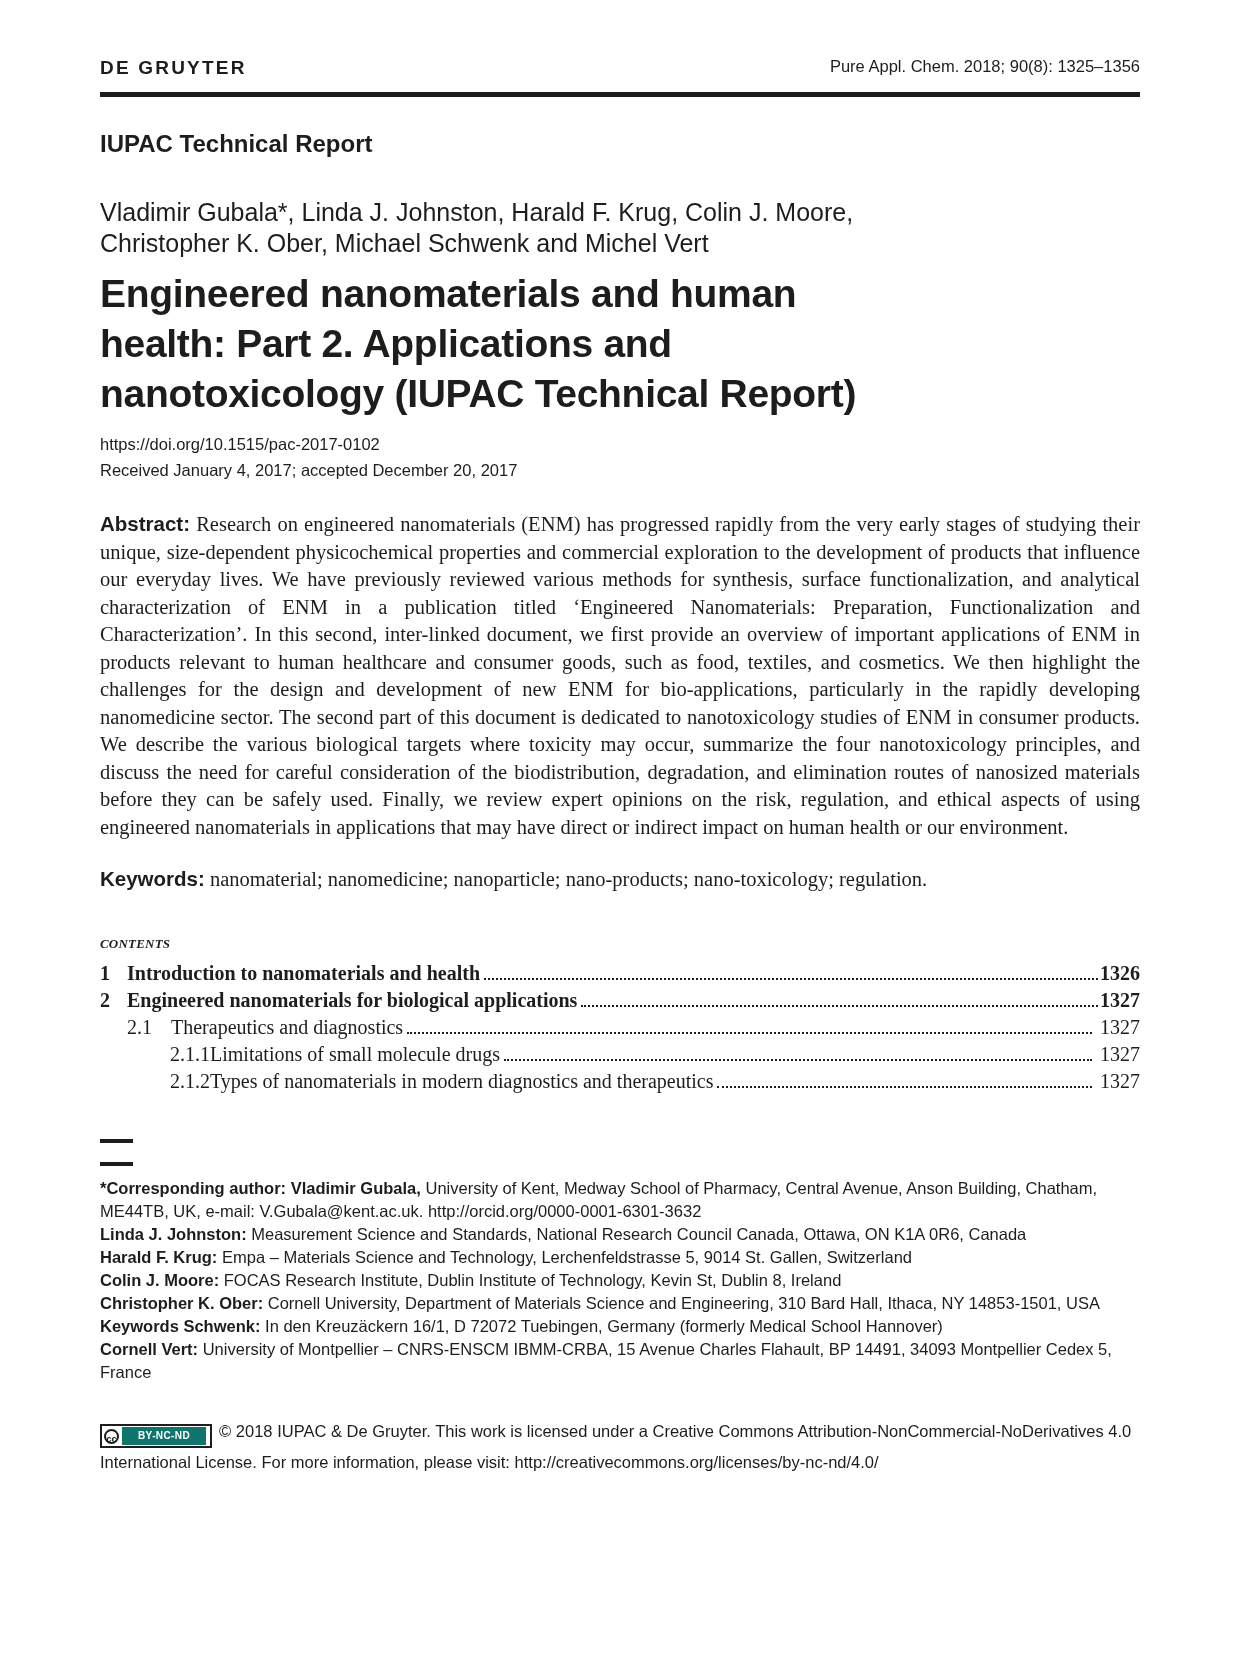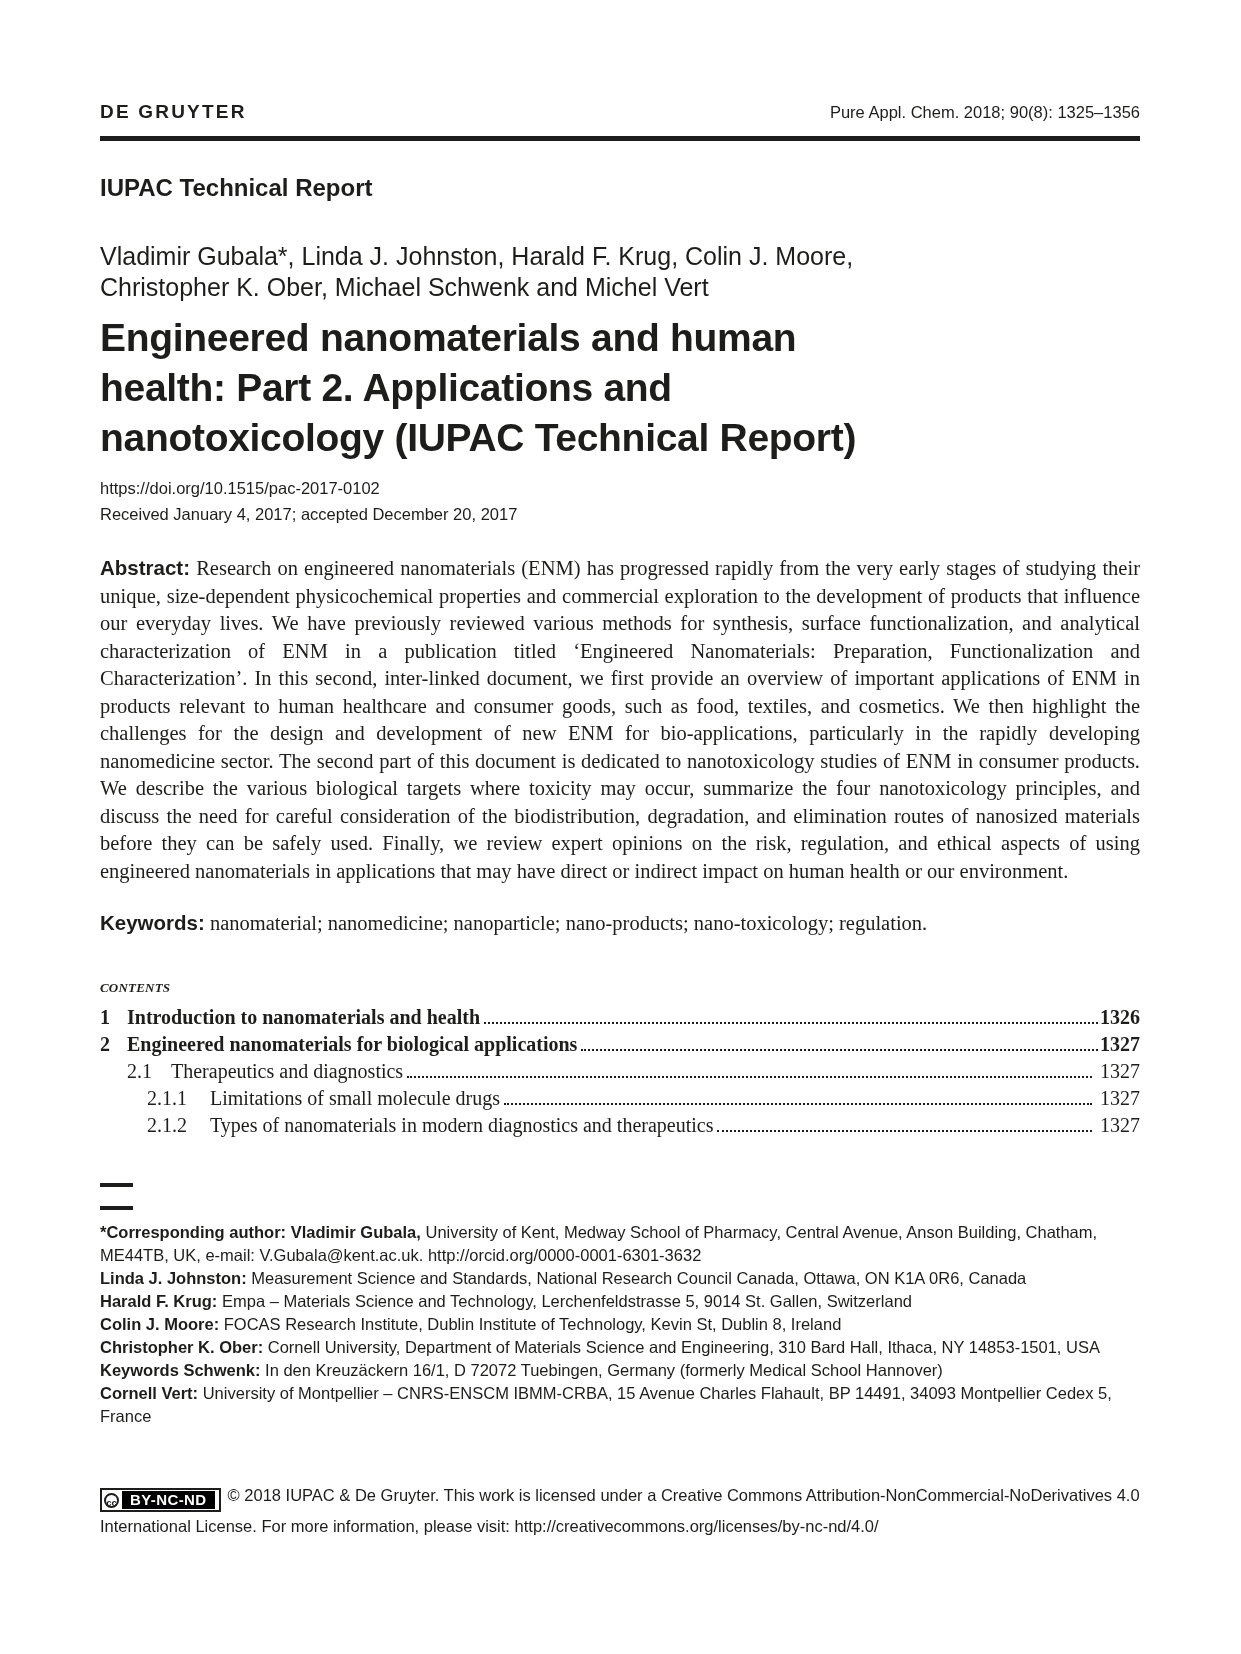--- a/index.html
+++ b/index.html
@@ -9,21 +9,21 @@
     width: 1241px;
     height: 1654px;
     margin: 0 auto;
     background: #ffffff;
     color: #1d1d1b;
     padding: 57px 101px 0 100px;
     overflow: hidden;
     font-family: "Liberation Sans", sans-serif;
   }
 
-  .masthead { display: flex; justify-content: space-between; align-items: center; margin-top: 44px; }
+  .masthead { display: flex; justify-content: space-between; align-items: flex-start; }
   .publisher { font-weight: 700; font-size: 19px; letter-spacing: 2.2px; }
   .citation  { font-size: 16.5px; }
 
   .rule-thick { height: 5px; background: #1d1d1b; margin-top: 13px; }
 
   .report-type { font-weight: 700; font-size: 24px; margin-top: 33px; }
 
   .authors { font-size: 25px; line-height: 31px; margin-top: 39px; }
 
   .title {
@@ -63,61 +63,61 @@
     margin-top: 42px;
     font-style: italic;
   }
 
   .toc { margin-top: 8px; font-family: "Liberation Serif", serif; font-size: 20px; }
   .toc-row { display: flex; align-items: baseline; line-height: 27px; }
   .toc-row.bold { font-weight: 700; }
   .toc-num { flex: none; }
   .lvl0 .toc-num { width: 27px; }
   .lvl1 { padding-left: 27px; }  .lvl1 .toc-num { width: 44px; }
-  .lvl2 { padding-left: 47px; }  .lvl2 .toc-num { width: 63px; }
+  .lvl2 { padding-left: 47px; text-align: right; }  .lvl2 .toc-num { width: 63px; }
   .toc-label { flex: none; padding-right: 2px; white-space: nowrap; }
   .toc-dots { flex: 1; min-width: 18px; border-bottom: 2.6px dotted #1d1d1b; margin: 0 2px 6px 2px; }
   .toc-page { flex: none; }
   .toc-row:not(.bold) .toc-page { padding-left: 6px; }
 
   .rule-short { width: 33px; height: 4px; background: #1d1d1b; }
   .rule-note { margin-top: 44px; }
   .rule-affil { margin-top: 19px; }
 
   .footnote { font-size: 16.5px; line-height: 23px; margin: 11px 0 0 0; }
   .affiliations { margin-top: 11px; }
   .affiliations .footnote { margin: 0; }
 
-  .license { margin-top: 53px; font-size: 16.5px; line-height: 29px; }
+  .license { margin-top: 33px; font-size: 16.5px; line-height: 29px; }
   .cc-badge {
     display: inline-flex;
     align-items: center;
     gap: 3px;
     border: 2px solid #1d1d1b;
     padding: 1px 4px 1px 2px;
     margin-right: 7px;
     vertical-align: -5px;
     background: #ffffff;
   }
   .cc-circle {
     width: 15px; height: 15px;
     border: 2px solid #1d1d1b;
     border-radius: 50%;
     font-weight: 700; font-size: 9.5px; line-height: 15px;
     text-align: center;
     flex: none;
   }
   .cc-box {
-    background: #000000;
+    background: #0f766e;
     color: #ffffff;
     font-weight: 700;
-    font-size: 15px;
+    font-size: 10px;
     line-height: 12px;
     letter-spacing: 0.4px;
-    padding: 3px 8px;
+    padding: 3px 16px;
     flex: none;
   }
 </style>
 </head>
 <body>
 
 <div class="page">
 
   <header class="masthead">
     <div class="publisher">DE GRUYTER</div>

